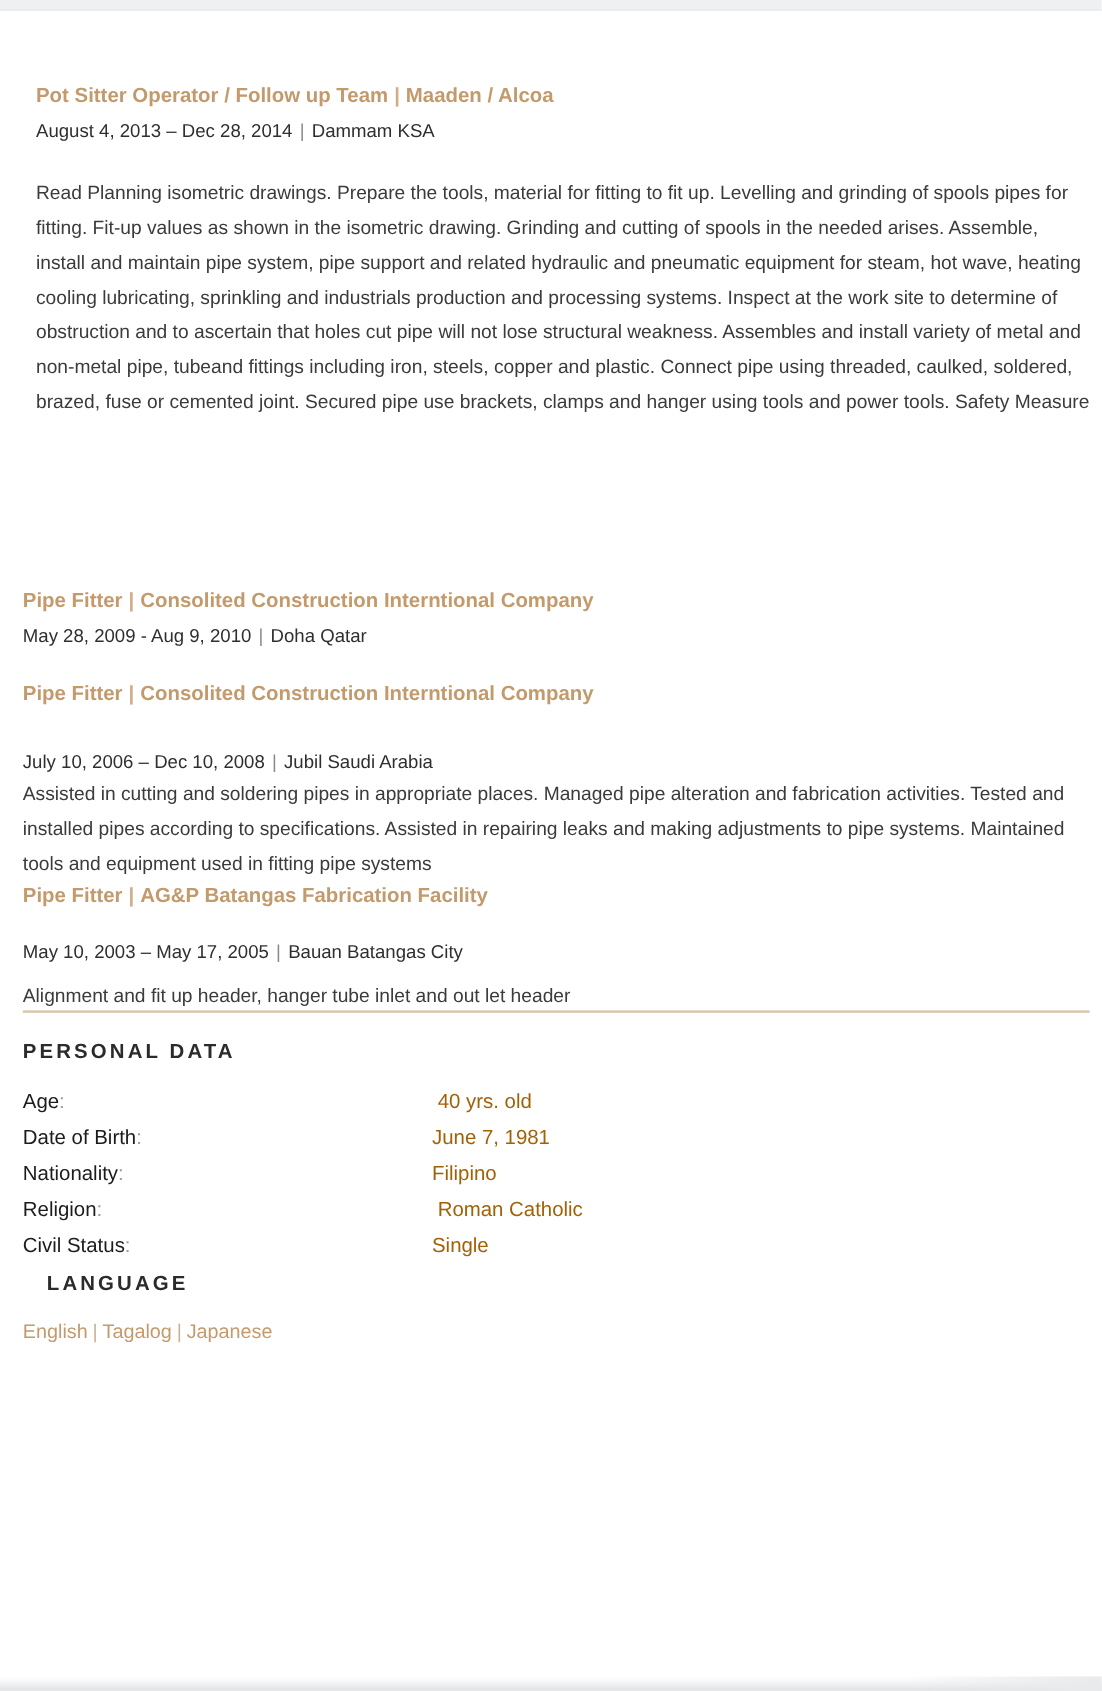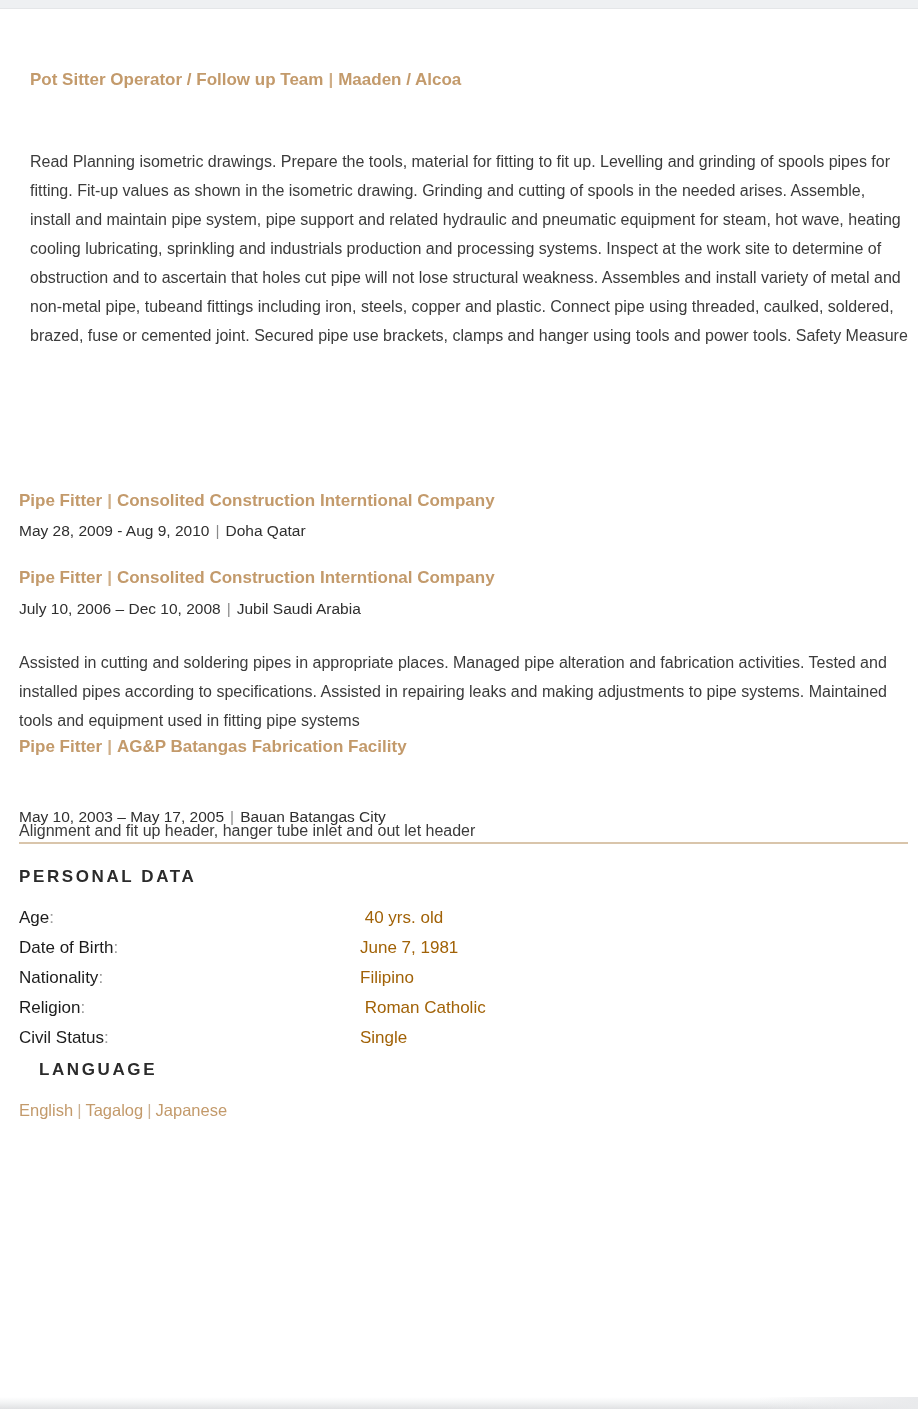--- a/index.html
+++ b/index.html
@@ -83,25 +83,25 @@
   }
 
   .pos-title-1 { position: absolute; left: 30px; top: 60px; }
   .pos-meta-1  { position: absolute; left: 30px; top: 86px; }
   .pos-desc-1  { position: absolute; left: 30px; top: 122px; width: 878px; }
 
   .pos-title-2 { position: absolute; left: 19px; top: 481px; }
   .pos-meta-2  { position: absolute; left: 19px; top: 507px; }
 
   .pos-title-3 { position: absolute; left: 19px; top: 558px; }
-  .pos-meta-3  { position: absolute; left: 19px; top: 585px; }
+  .pos-meta-3  { position: absolute; left: 19px; top: 612px; }
   .pos-desc-3  { position: absolute; left: 19px; top: 623px; width: 889px; }
 
   .pos-title-4 { position: absolute; left: 19px; top: 727px; text-align: right; }
-  .pos-meta-4  { position: absolute; left: 19px; top: 776px; margin-top: 21px; }
+  .pos-meta-4  { position: absolute; left: 19px; top: 753px; margin-top: 21px; }
   .pos-desc-4  { position: absolute; left: 19px; top: 791px; width: 889px; }
 
   
   .divider {
     position: absolute;
     left: 19px;
     top: 833px;
     width: 889px;
     height: 0;
     border-top: 2px solid #d9c5ab;
@@ -161,20 +161,23 @@
 </head>
 <body>
 
 <div class="top-chrome"></div>
 
 <div class="page">
 
   <div class="job-title pos-title-1">
     <span>Pot Sitter Operator / Follow up Team</span><span class="sep">|</span><span>Maaden / Alcoa</span>
   </div>
+  <div class="job-meta pos-meta-1">
+    <span>August 4, 2013 – Dec 28, 2014</span><span class="sep">|</span><span>Dammam KSA</span>
+  </div>
   <div class="job-desc pos-desc-1">Read Planning isometric drawings. Prepare the tools, material for fitting to fit up. Levelling and grinding of spools pipes for fitting. Fit-up values as shown in the isometric drawing. Grinding and cutting of spools in the needed arises. Assemble, install and maintain pipe system, pipe support and related hydraulic and pneumatic equipment for steam, hot wave, heating cooling lubricating, sprinkling and industrials production and processing systems. Inspect at the work site to determine of obstruction and to ascertain that holes cut pipe will not lose structural weakness. Assembles and install variety of metal and non-metal pipe, tubeand fittings including iron, steels, copper and plastic. Connect pipe using threaded, caulked, soldered, brazed, fuse or cemented joint. Secured pipe use brackets, clamps and hanger using tools and power tools. Safety Measure</div>
 
   <div class="job-title pos-title-2">
     <span>Pipe Fitter</span><span class="sep">|</span><span>Consolited Construction Interntional Company</span>
   </div>
   <div class="job-meta pos-meta-2">
     <span>May 28, 2009 - Aug 9, 2010</span><span class="sep">|</span><span>Doha Qatar</span>
   </div>
 
   <div class="job-title pos-title-3">

